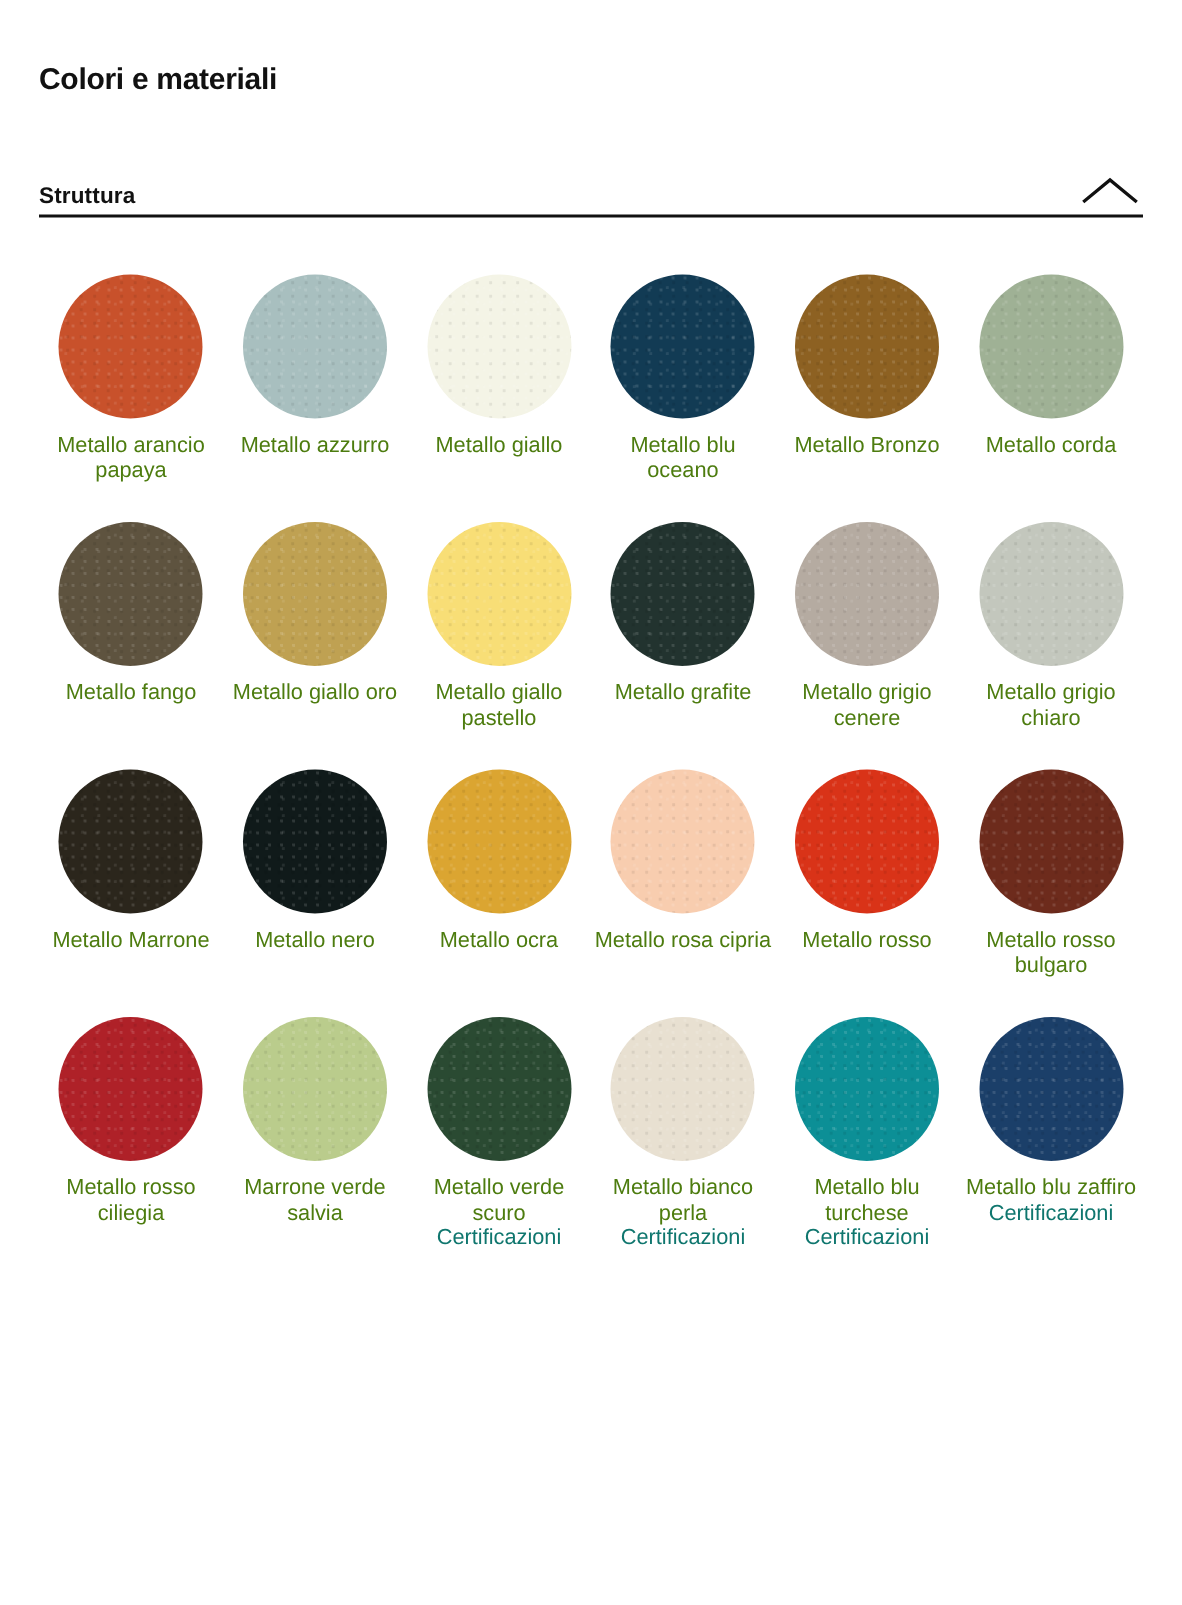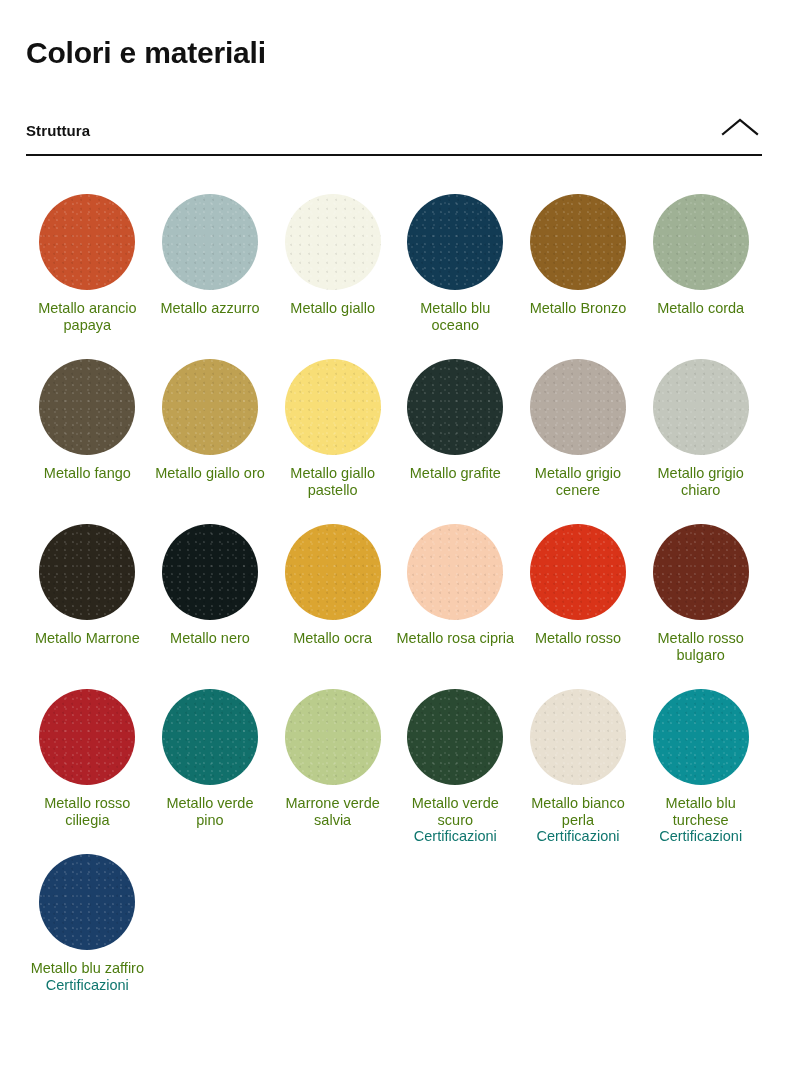--- a/index.html
+++ b/index.html
@@ -21,34 +21,34 @@
     width: 788px;
     height: 1070px;
     box-sizing: border-box;
     padding: 0 26px;
   }
 
   
   .page-title {
     margin: 0;
     padding-top: 34px;
-    font-size: 30px;
+    font-size: 20px;
     line-height: 38px;
     font-weight: 700;
     letter-spacing: -0.2px;
     color: #111111;
   }
 
   .section-header {
     margin-top: 42px;
     display: flex;
     align-items: flex-end;
     justify-content: space-between;
     border-bottom: 2px solid #111111;
-    padding-bottom: 14px;
+    padding-bottom: 3px;
     cursor: pointer;
   }
   .section-title {
     font-size: 15px;
     font-weight: 700;
     letter-spacing: 0.1px;
     color: #111111;
     line-height: 18px;
   }
   .chevron-btn {
@@ -213,24 +213,20 @@
       </div>
       <div class="swatch-cell">
         <div class="swatch-dot" style="background-color: rgb(109, 43, 28);"></div>
         <div class="swatch-label">Metallo rosso bulgaro</div>
       </div>
       <div class="swatch-cell">
         <div class="swatch-dot" style="background-color: rgb(175, 33, 40);"></div>
         <div class="swatch-label">Metallo rosso ciliegia</div>
       </div>
       <div class="swatch-cell">
-        <div class="swatch-dot" style="background-color: rgb(17, 112, 107);"></div>
-        <div class="swatch-label">Metallo verde pino</div>
-      </div>
-      <div class="swatch-cell">
         <div class="swatch-dot" style="background-color: rgb(186, 204, 140);"></div>
         <div class="swatch-label">Marrone verde salvia</div>
       </div>
       <div class="swatch-cell">
         <div class="swatch-dot" style="background-color: rgb(42, 74, 50);"></div>
         <div class="swatch-label">Metallo verde scuro</div>
         <div class="swatch-sublabel">Certificazioni</div>
       </div>
       <div class="swatch-cell">
         <div class="swatch-dot" style="background-color: rgb(232, 224, 209);"></div>

